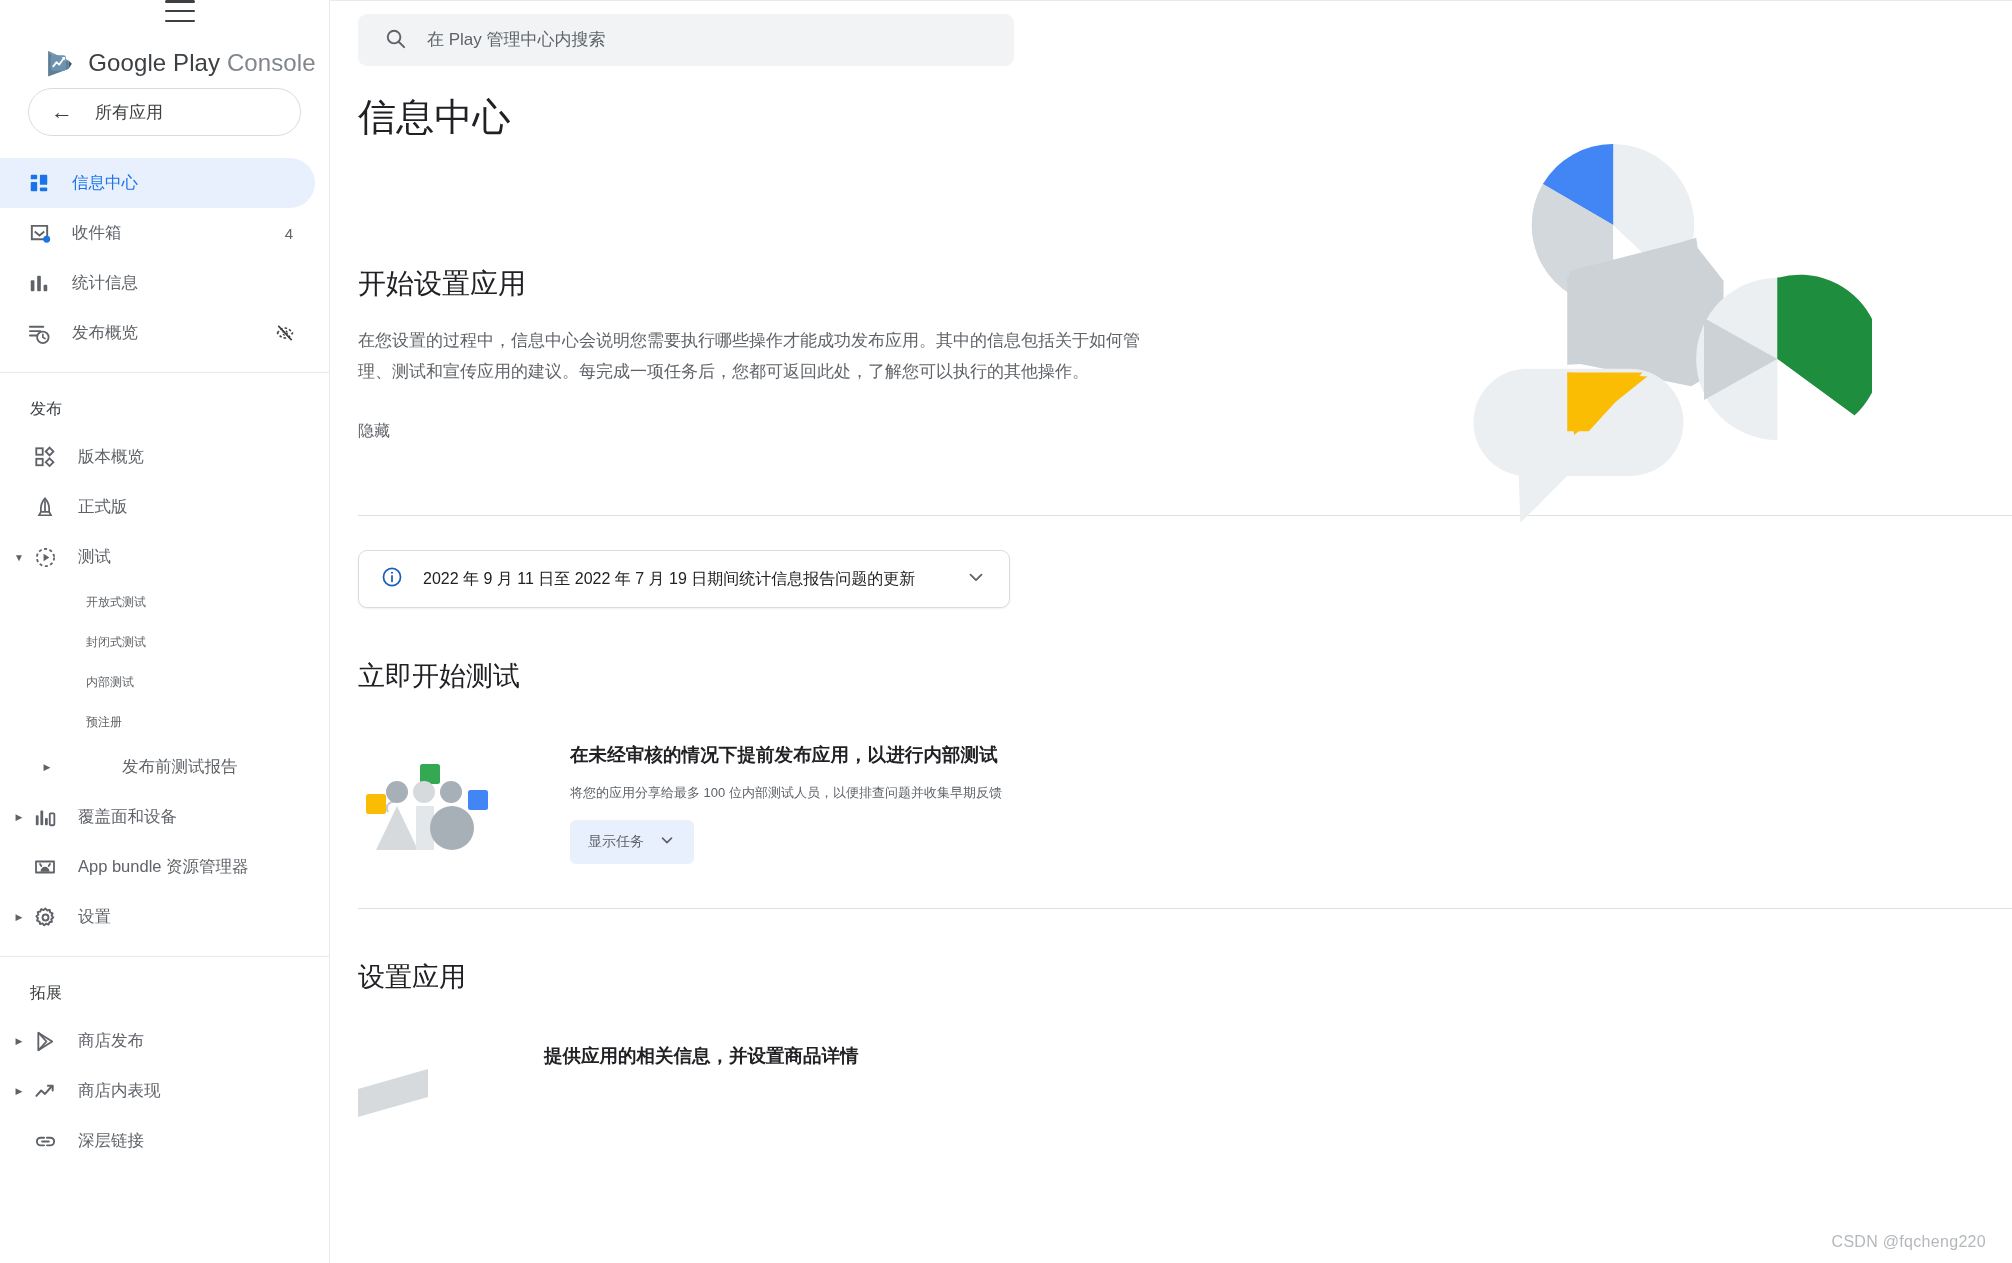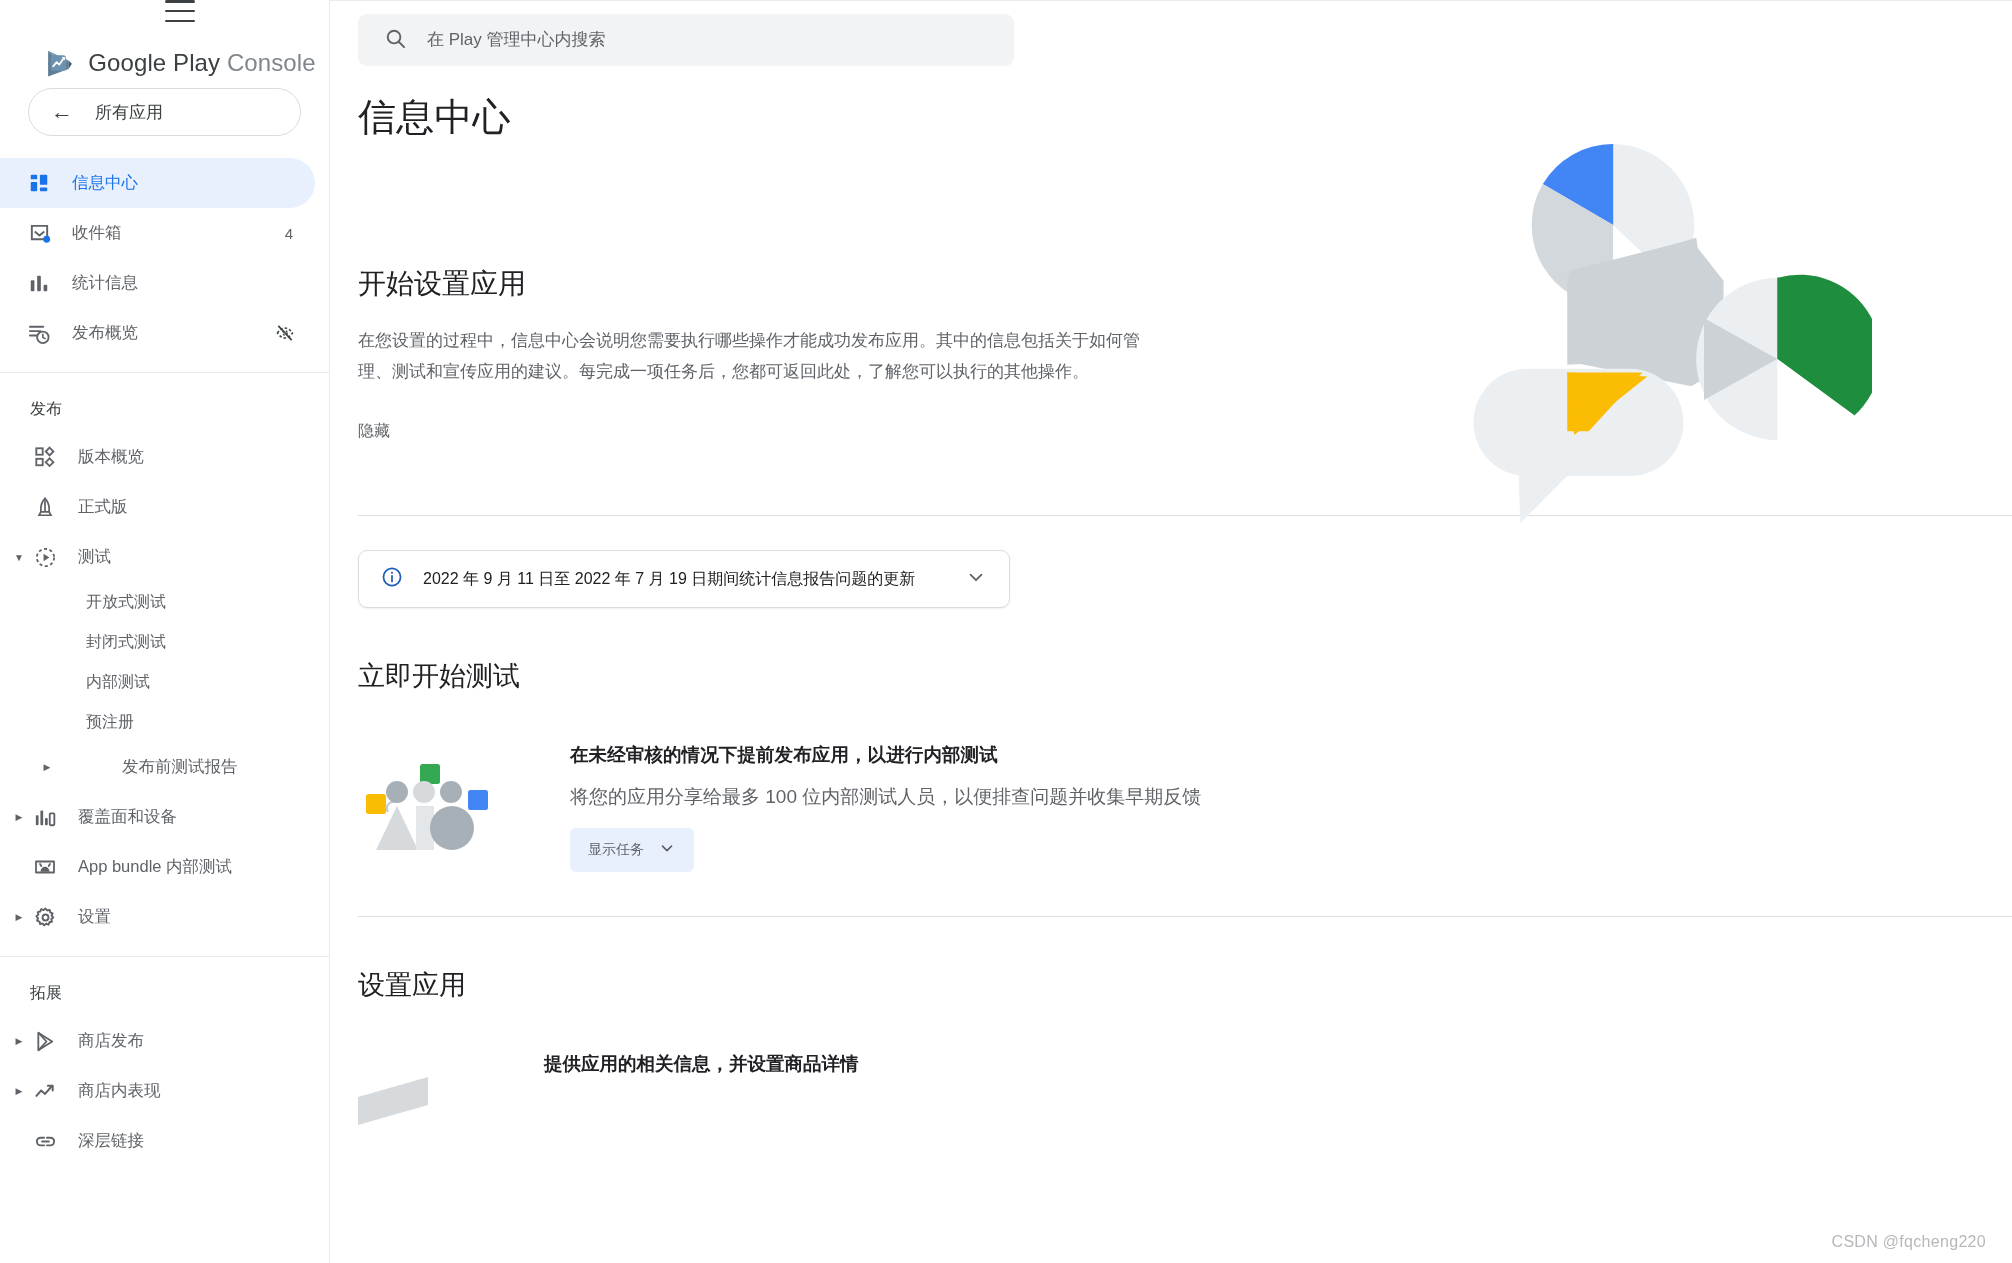--- a/index.html
+++ b/index.html
@@ -78,21 +78,21 @@
     font-size: 16px; color: #3c4043;
     padding: 26px 0 12px 30px;
     font-weight: 400;
   }
   .sub-item {
     display: flex; align-items: center;
     height: 40px;
     padding-left: 86px;
     cursor: pointer;
   }
-  .sub-item .lbl { font-size: 16px; color: #5f6368; }
+  .sub-item .lbl { font-size: 12px; color: #5f6368; }
 
   
   .main {
     flex: 1 1 auto;
     height: 1263px;
     position: relative;
     overflow: hidden;
     background: #fff;
   }
   .topbar { height: 80px; display: flex; align-items: center; padding: 0 0 0 28px; }
@@ -145,21 +145,21 @@
   }
   .info-card .txt { font-size: 16px; color: #202124; white-space: nowrap; }
   .info-card .chev { margin-left: auto; color: #5f6368; }
 
   .sec-h2 { font-size: 27px; color: #202124; font-weight: 400; margin-top: 50px; }
 
   .task-row { display: flex; align-items: flex-start; gap: 72px; margin-top: 46px; }
   .task-art { width: 140px; height: 110px; flex: 0 0 140px; margin-top: 6px; }
   .task-body { padding-top: 2px; }
   .task-title { font-size: 18.5px; color: #202124; font-weight: bold; letter-spacing: .1px; }
-  .task-desc { font-size: 19px; color: #5f6368; margin-top: 17px; }
+  .task-desc { font-size: 13px; color: #5f6368; margin-top: 17px; }
   .show-task-btn {
     margin-top: 18px;
     display: inline-flex; align-items: center; gap: 14px;
     background: #e8f0fe;
     border-radius: 6px;
     padding: 11px 18px;
     cursor: pointer;
   }
   .show-task-btn .lbl { font-size: 14px; color: #5f6368; }
 
@@ -341,21 +341,21 @@
 
     <div class="nav-item with-caret">
       <span class="caret blank"></span>
       <span class="ico">
         <svg width="24" height="24" viewBox="0 0 24 24" fill="none" stroke="#5f6368" stroke-width="1.8">
           <path d="M3 6.5h18v11H3z" stroke-linejoin="round"></path>
           <path d="M7.5 16.8c0-3 2-5 4.5-5s4.5 2 4.5 5z" fill="#5f6368" stroke="none"></path>
           <path d="M8.3 11l-1.3-2M15.7 11l1.3-2" stroke-linecap="round"></path>
         </svg>
       </span>
-      <span class="lbl">App bundle 内部测试</span>
+      <span class="lbl">App bundle 资源管理器</span>
     </div>
 
     <div class="nav-item with-caret">
       <span class="caret closed"></span>
       <span class="ico">
         <svg width="23" height="23" viewBox="0 0 24 24" fill="none" stroke="#5f6368" stroke-width="2">
           <path d="M12 2.6l1.7 2.1 2.6-.7.6 2.6 2.5 1-1 2.5 1.7 2-2.1 1.7.7 2.6-2.6.6-1 2.5-2.5-1-2 1.7-1.7-2.1-2.6.7-.6-2.6-2.5-1 1-2.5-1.7-2 2.1-1.7-.7-2.6 2.6-.6 1-2.5 2.5 1z" stroke-linejoin="round"></path>
           <circle cx="12" cy="12" r="3.1"></circle>
         </svg>
       </span>

